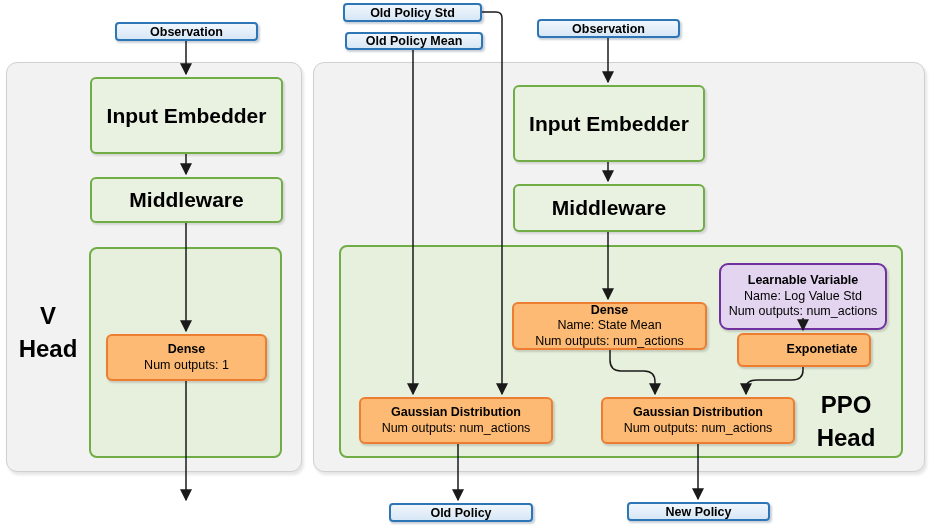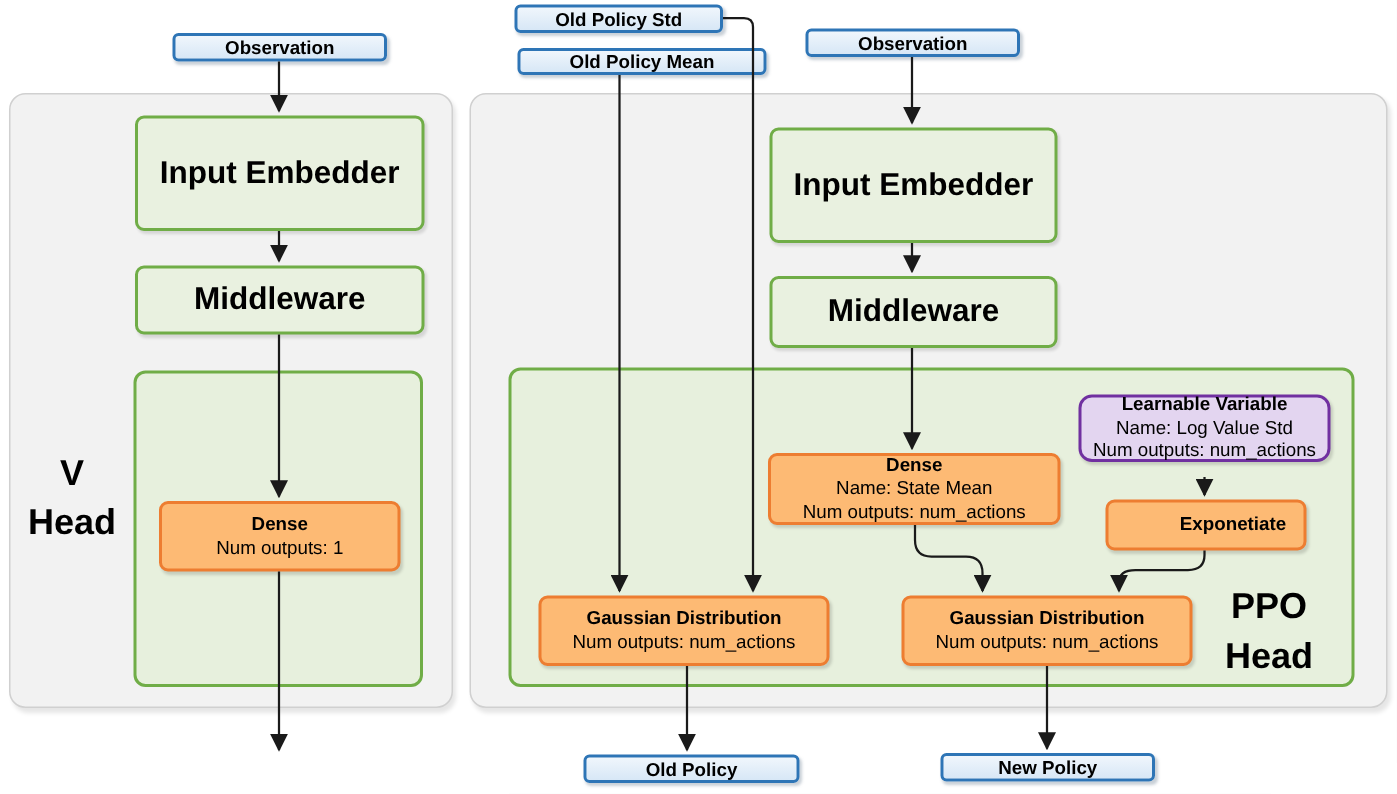--- a/index.html
+++ b/index.html
@@ -106,39 +106,39 @@
     <span>Middleware</span>
   </div>
   <div class="abs box orange" style="left:106px; top:334px; width:161px; height:47px;">
     <span class="title">Dense</span>
     <span>Num outputs: 1</span>
   </div>
 
   <div class="abs box blue" style="left:343px; top:3px; width:139px; height:19px;">
     <span>Old Policy Std</span>
   </div>
-  <div class="abs box blue" style="left:345px; top:32px; width:166px; height:18px;">
+  <div class="abs box blue" style="left:345px; top:32px; width:138px; height:18px;">
     <span>Old Policy Mean</span>
   </div>
   <div class="abs box blue" style="left:537px; top:19px; width:143px; height:19px;">
     <span>Observation</span>
   </div>
 
   <div class="abs box green-box" style="left:513px; top:85px; width:192px; height:77px;">
     <span>Input Embedder</span>
   </div>
   <div class="abs box green-box" style="left:513px; top:184px; width:192px; height:48px;">
     <span>Middleware</span>
   </div>
   <div class="abs box orange" style="left:512px; top:302px; width:195px; height:48px;">
     <span class="title">Dense</span>
     <span>Name: State Mean</span>
     <span>Num outputs: num_actions</span>
   </div>
-  <div class="abs box purple" style="left:719px; top:263px; width:168px; height:45px;">
+  <div class="abs box purple" style="left:719px; top:263px; width:168px; height:67px;">
     <span class="title">Learnable Variable</span>
     <span>Name: Log Value Std</span>
     <span>Num outputs: num_actions</span>
   </div>
   <div class="abs box orange" style="left:737px; top:333px; width:134px; height:34px;padding-left:36px;">
     <span class="title">Exponetiate</span>
   </div>
   <div class="abs box orange" style="left:359px; top:397px; width:194px; height:47px;">
     <span class="title">Gaussian Distribution</span>
     <span>Num outputs: num_actions</span>

